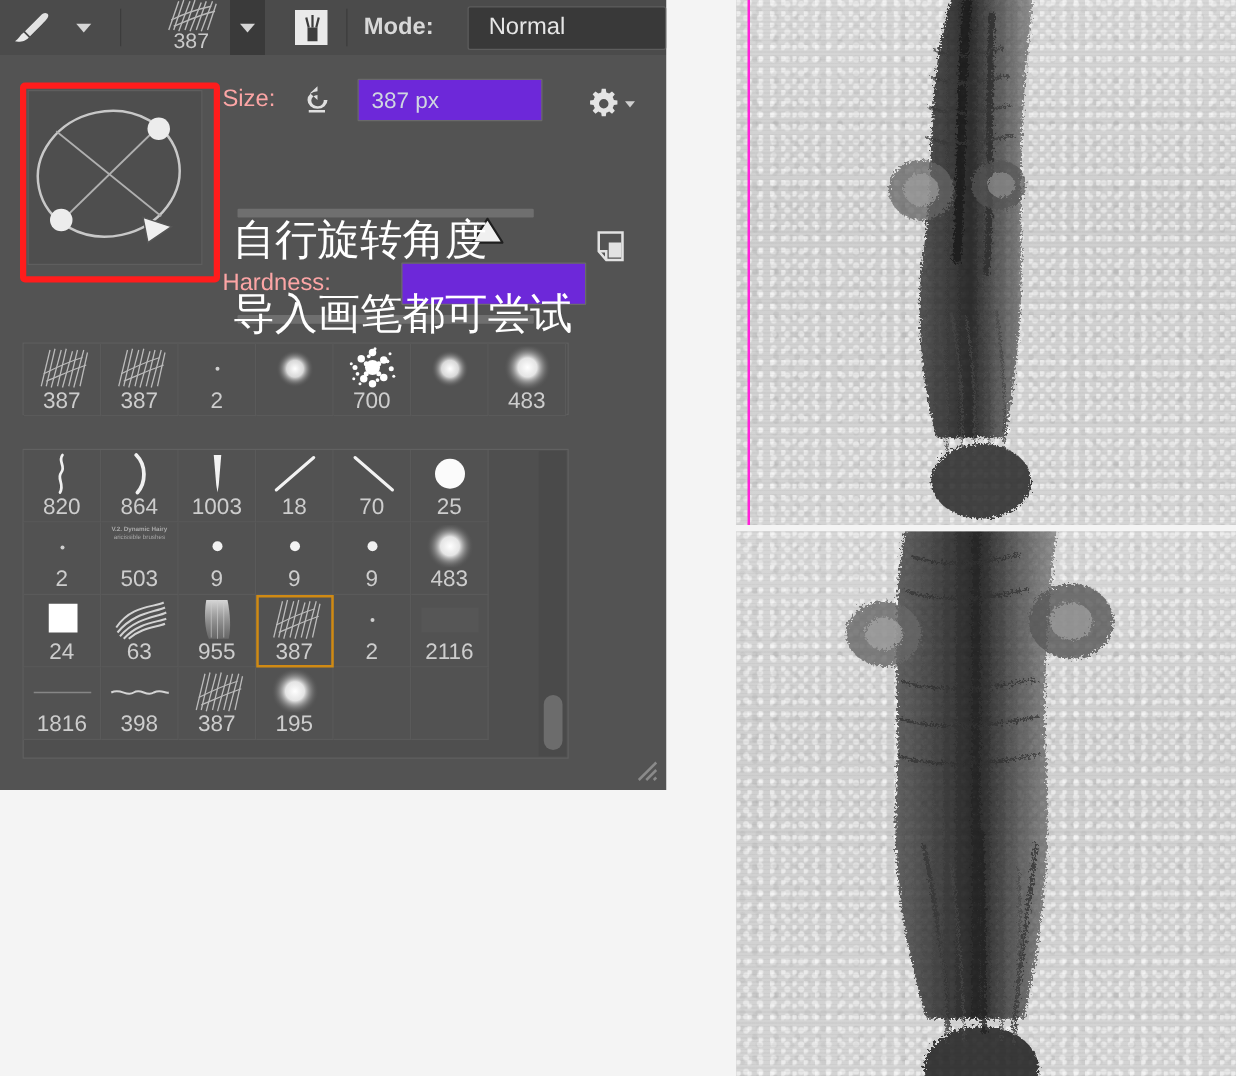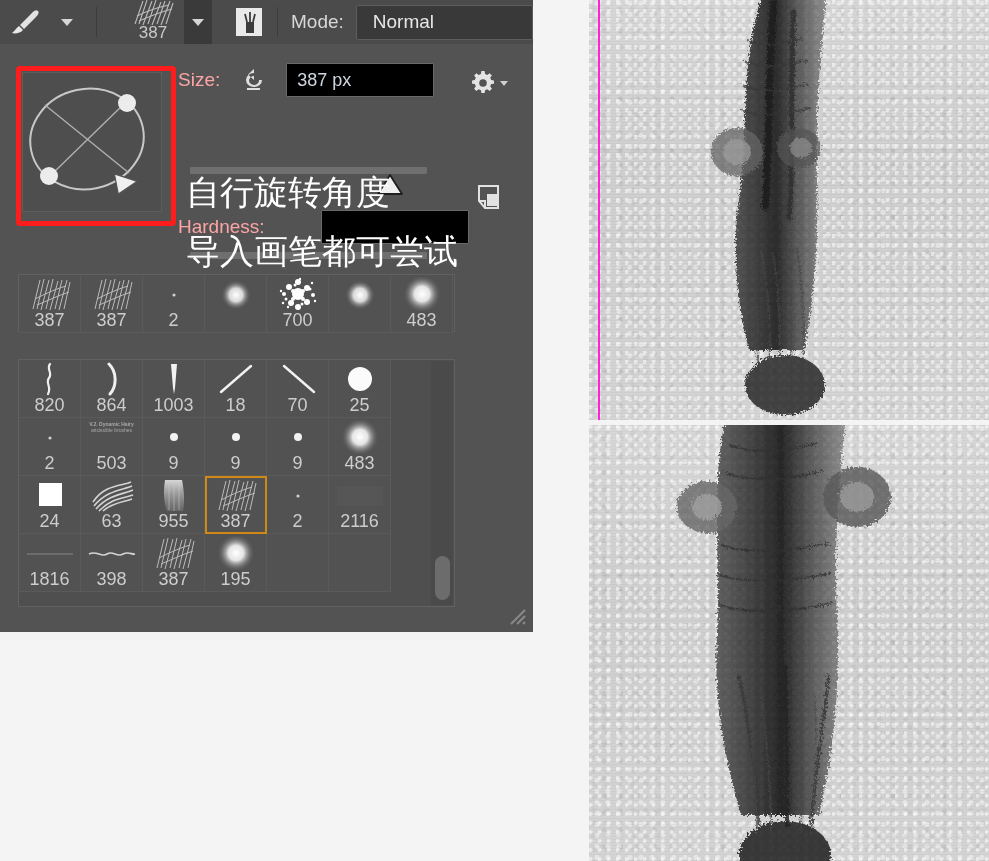--- a/index.html
+++ b/index.html
@@ -46,21 +46,21 @@
   .tool-brush{width:50px;height:44px;display:flex;align-items:center;justify-content:center;}
   .chev{width:0;height:0;border-left:6px solid transparent;border-right:6px solid transparent;border-top:7px solid #d6d6d6;}
   .chev-sm{width:0;height:0;border-left:4px solid transparent;border-right:4px solid transparent;border-top:5px solid #cfcfcf;}
   .preset-thumb{
     width:62px;height:44px;position:relative;display:flex;flex-direction:column;
     align-items:center;justify-content:flex-start;
   }
   .preset-thumb .num{font-size:17px;color:#c9c9c9;position:absolute;bottom:1px;left:0;right:0;text-align:center;}
   .chev-box{width:28px;height:44px;background:#3a3a3a;display:flex;align-items:center;justify-content:center;}
   .brushpanel-btn{width:54px;height:44px;display:flex;align-items:center;justify-content:center;}
-  .mode-label{font-size:19px;color:#d8d8d8;margin-left:12px;margin-right:12px;}
+  .mode-label{font-size:19px;color:#d8d8d8;margin-left:12px;margin-right:27px;font-weight:bold;}
   .mode-select{
     flex:1;height:33px;background:#393939;border:1px solid #5d5d5d;border-radius:2px;
     display:flex;align-items:center;padding-left:16px;color:#e6e6e6;font-size:19px;margin-right:0px;
   }
 
   #brush-panel{
     position:absolute;left:0;top:44px;width:533px;height:588px;background:#535353;
   }
 
   
@@ -70,21 +70,21 @@
   }
   #angle-highlight{
     position:absolute;left:16px;top:22px;width:150px;height:150px;
     border:5px solid #ff1c1c;border-radius:4px;pointer-events:none;
   }
 
   .size-row{position:absolute;left:178px;top:18px;width:340px;height:36px;display:flex;align-items:center;}
   .lbl{color:#fca5a5;font-size:19px;}
   .reset-icon{margin-left:22px;width:26px;height:26px;display:flex;align-items:center;justify-content:center;}
   .numfield{
-    margin-left:18px;width:136px;height:32px;background:#000000;border:1px solid #6a6a6a;
+    margin-left:18px;width:136px;height:32px;background:#6d28d9;border:1px solid #6a6a6a;
     display:flex;align-items:center;padding-left:10px;color:#cfd6e0;font-size:18px;border-radius:1px;
   }
   .gear{position:absolute;left:470px;top:26px;display:flex;align-items:center;gap:4px;}
   .newbrush{position:absolute;left:477px;top:140px;}
 
   .slider-track{position:absolute;height:7px;background:#6f6f6f;border-radius:1px;}
   .slider-thumb{
     position:absolute;width:26px;height:22px;
   }
 

